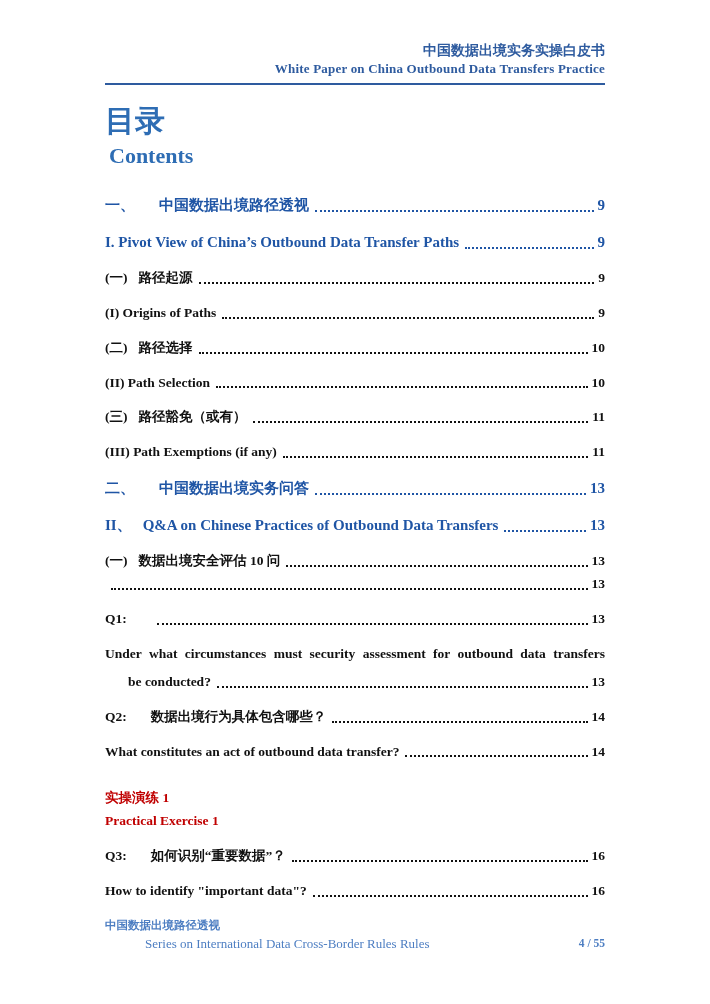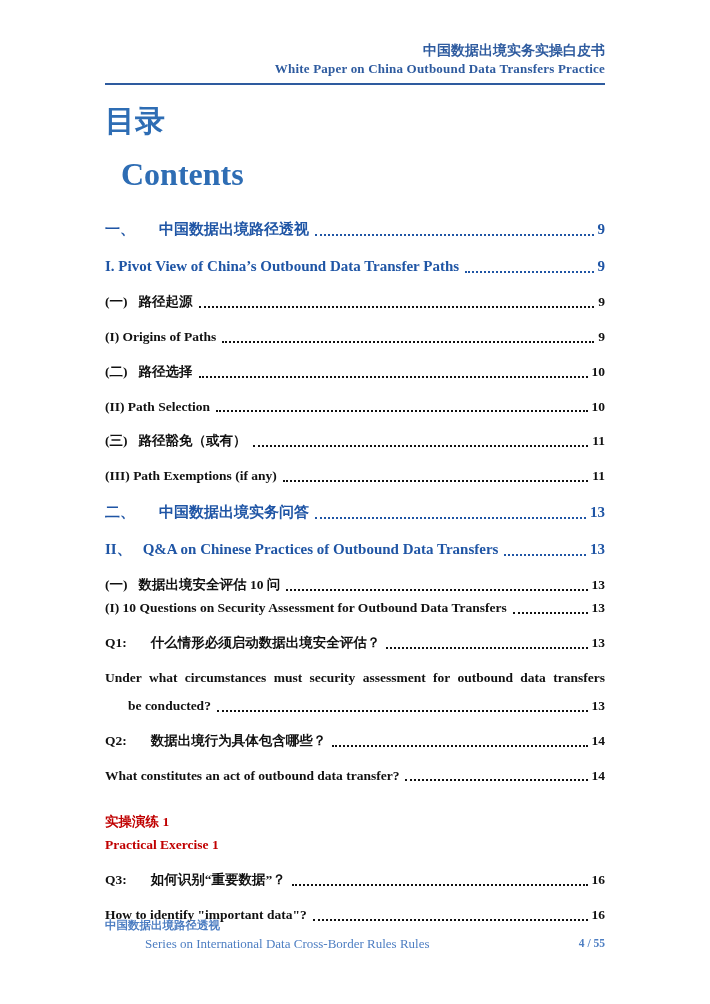--- a/index.html
+++ b/index.html
@@ -15,21 +15,21 @@
     position:absolute;left:105px;top:42px;width:500px;
     text-align:right;color:var(--accent,#2e5b9f);
     border-bottom:2px solid var(--accent,#2e5b9f);
     padding-bottom:5px;
   }
   .hdr .h-zh{font-size:14px;font-weight:700;line-height:1.35;}
   .hdr .h-en{font-size:13px;font-weight:700;line-height:1.3;letter-spacing:.2px;}
   
   .main{position:absolute;left:105px;top:104px;width:500px;}
   .t-zh{margin:0;font-size:30px;line-height:1.15;font-weight:700;color:var(--title-blue,#2e6db4);}
-  .t-en{margin:16px;font-size:32px;line-height:1.2;font-weight:700;color:var(--title-blue,#2e6db4);}
+  .t-en{margin:4px;font-size:22px;line-height:1.2;font-weight:700;color:var(--title-blue,#2e6db4);}
   .toc{margin-top:26px;}
   .toc-row{
     display:flex;align-items:flex-end;
     margin-top:16px;
     font-weight:700;font-size:13.5px;line-height:1.4;
     color:var(--text,#111111);
   }
   .toc-row.lg{font-size:15px;}
   .toc-row.blue{color:var(--chapter-blue,#1f55a5);}
   .toc-row.red{color:var(--exercise-red,#c00000);margin-top:28px;}
@@ -126,27 +126,25 @@
           <span class="leader"></span>
           <span class="pg">13</span>
         </div>
         <div class="toc-row">
           <span class="prefix mid">(一)</span>
           <span class="t">数据出境安全评估 10 问</span>
           <span class="leader"></span>
           <span class="pg">13</span>
         </div>
         <div class="toc-row tight">
-          <span class="t">(I) 10 Questions on Security Assessment for Outbound Data Transfers</span>
           <span class="leader"></span>
           <span class="pg">13</span>
         </div>
         <div class="toc-row">
           <span class="prefix wide">Q1:</span>
-          <span class="t">什么情形必须启动数据出境安全评估？</span>
           <span class="leader"></span>
           <span class="pg">13</span>
         </div>
         <div class="toc-row wrap">
           <div class="wrap-line1">Under what circumstances must security assessment for outbound data transfers</div>
           <div class="wrap-line2">
             <span class="t">be conducted?</span>
             <span class="leader"></span>
             <span class="pg">13</span>
           </div>

